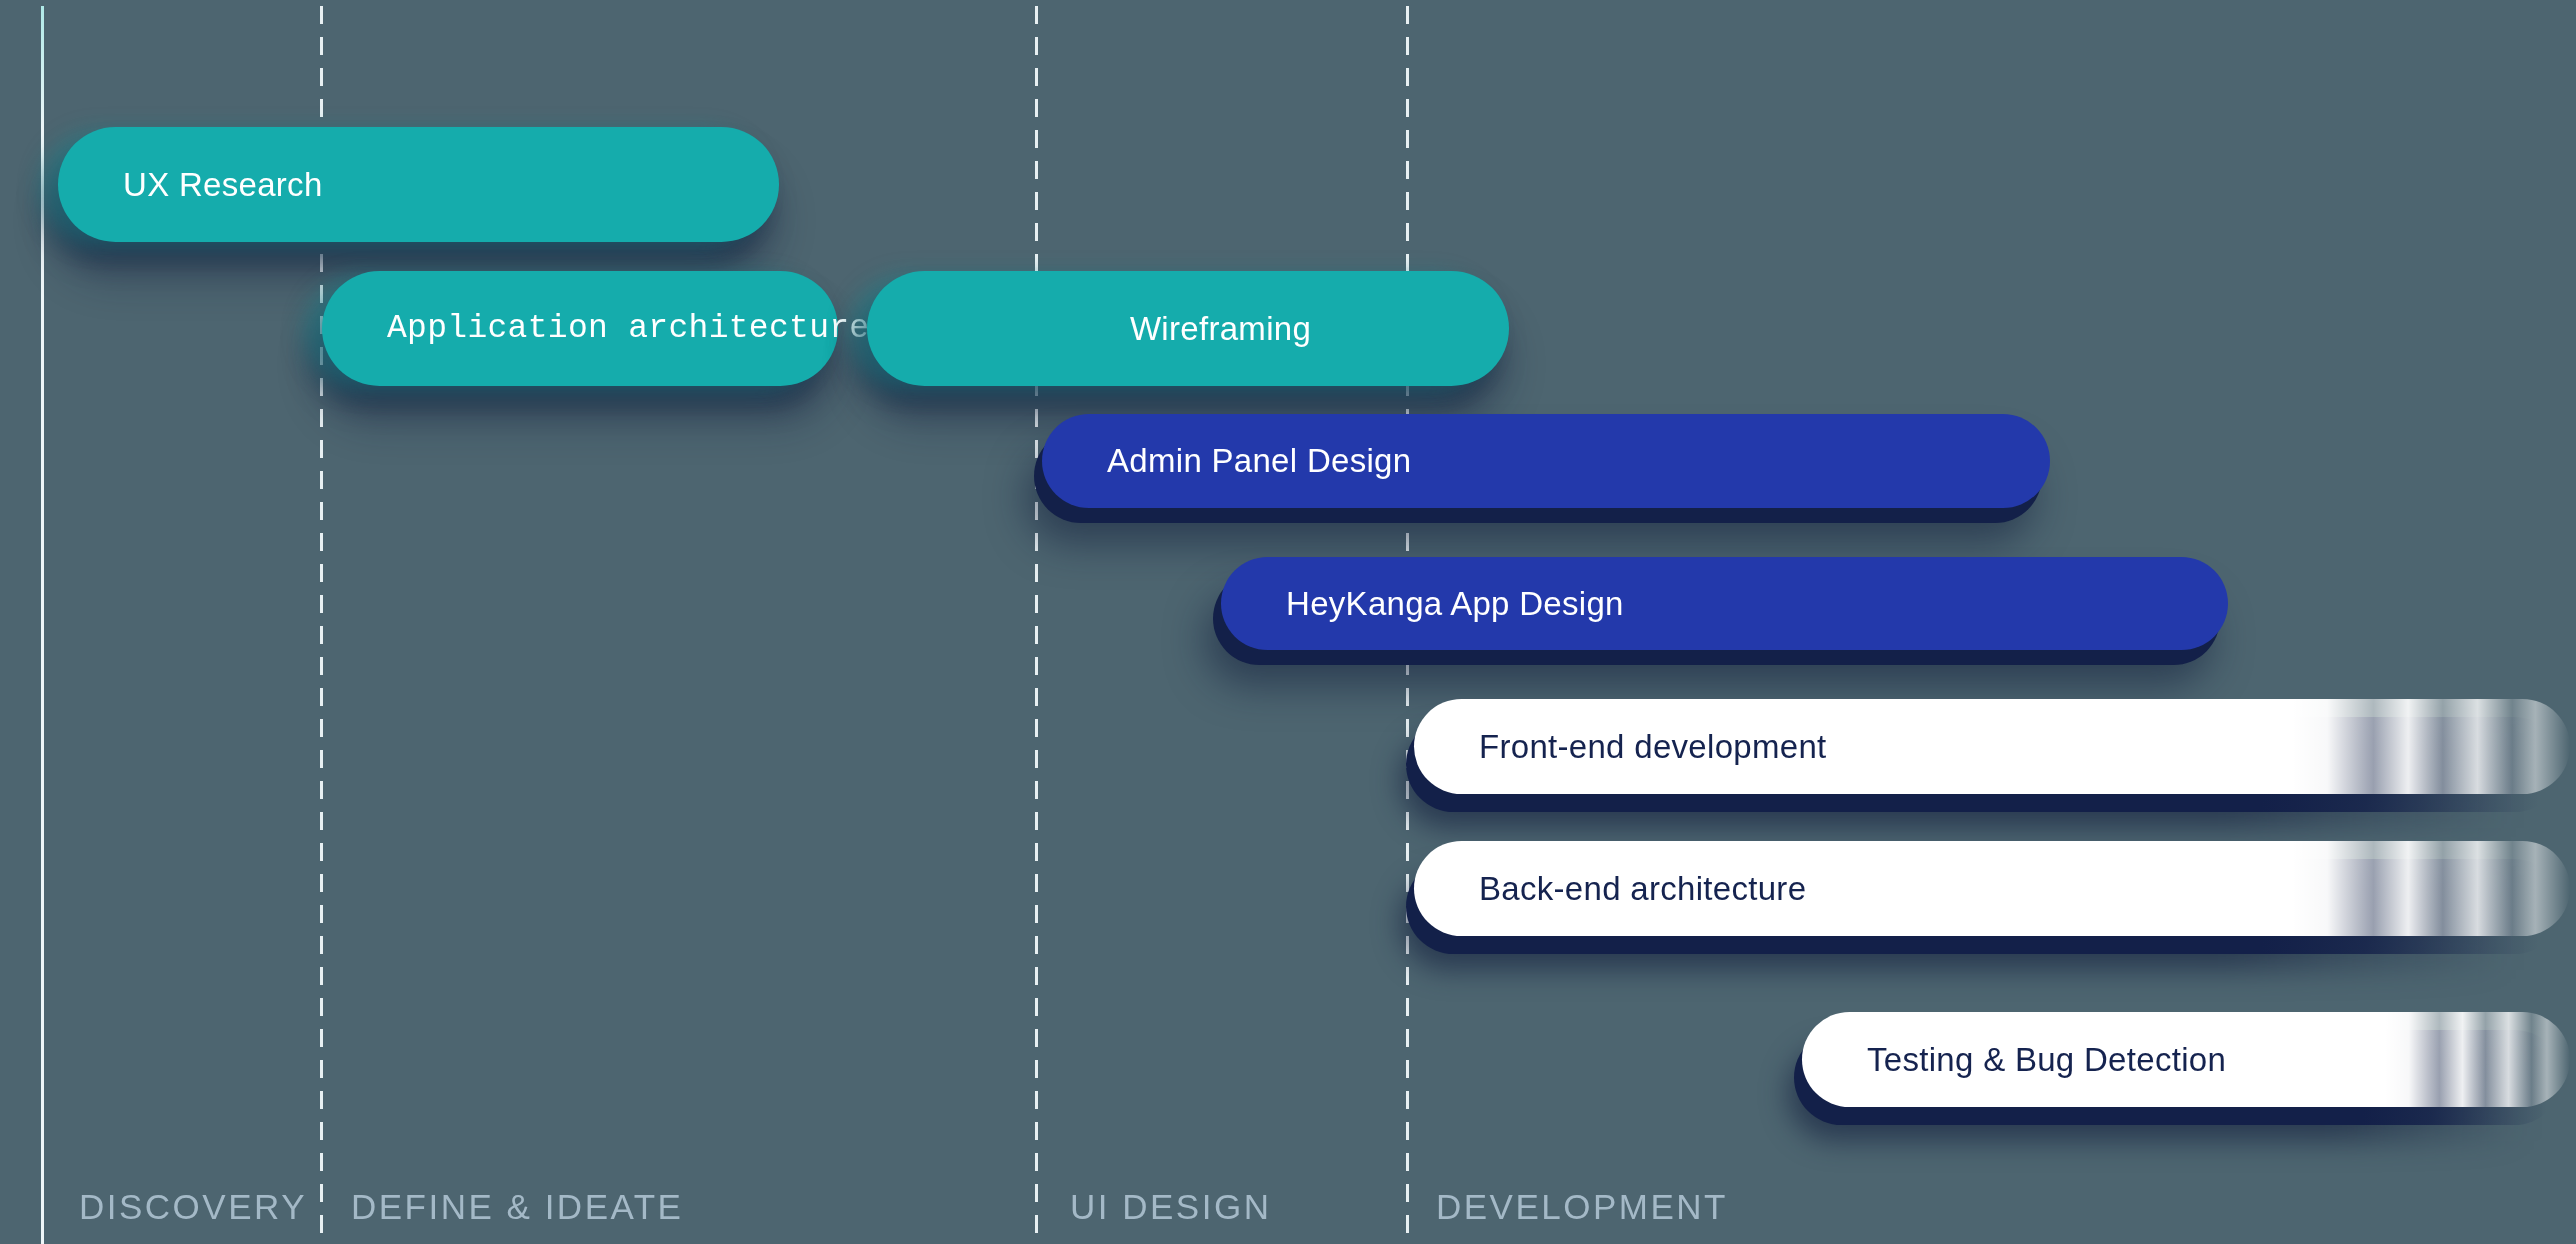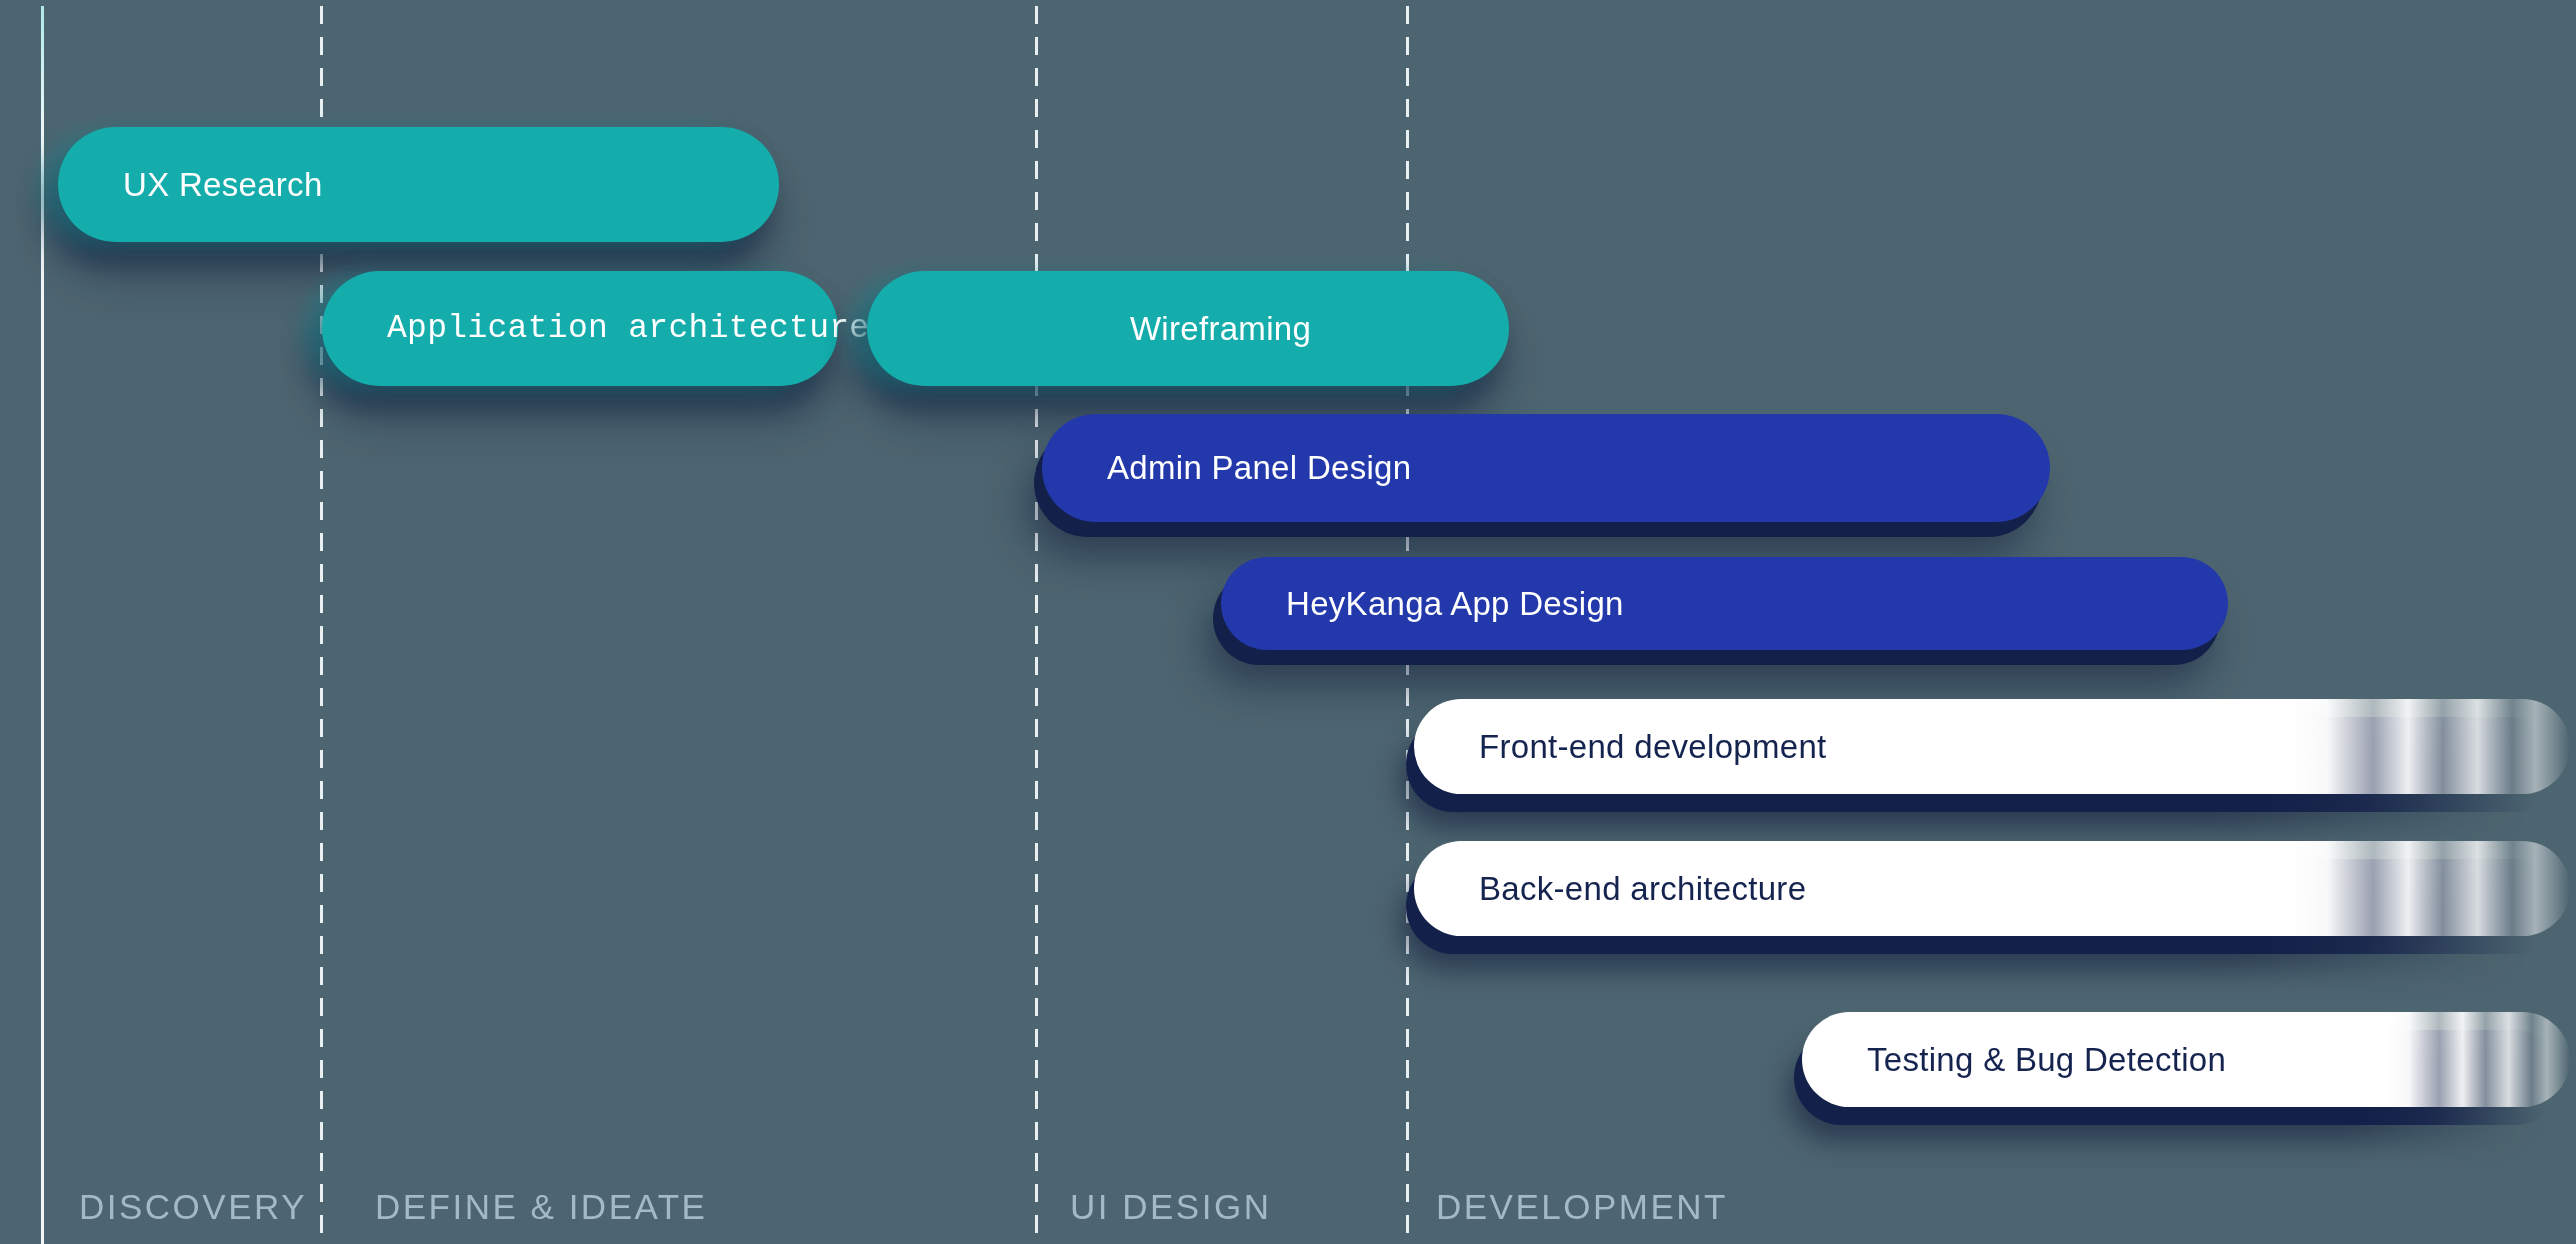--- a/index.html
+++ b/index.html
@@ -94,21 +94,21 @@
   <div id="bars-layer">
       <div class="bar teal" style="left: 58px; top: 127px; width: 721px; height: 115px;">
         <span>UX Research</span>
       </div>
       <div class="bar teal" style="left: 322px; top: 271px; width: 516px; height: 115px; font-family: Liberation Mono, monospace;">
         <span>Application architecture</span>
       </div>
       <div class="bar teal" style="left: 867px; top: 271px; width: 642px; height: 115px; justify-content: center;">
         <span>Wireframing</span>
       </div>
-      <div class="bar blue" style="left: 1042px; top: 414px; width: 1008px; height: 108px;">
+      <div class="bar blue" style="left: 1042px; top: 414px; width: 1008px; height: 94px;">
         <span>Admin Panel Design</span>
       </div>
       <div class="bar blue" style="left: 1221px; top: 557px; width: 1007px; height: 93px;">
         <span>HeyKanga App Design</span>
       </div>
       <div class="bar white" style="left: 1414px; top: 699px; width: 1156px; height: 95px;">
         <div class="layer soft"></div>
         <div class="layer hard"></div>
         <div class="layer face">
           <span>Front-end development</span>
@@ -124,18 +124,18 @@
       <div class="bar white" style="left: 1802px; top: 1012px; width: 768px; height: 95px;">
         <div class="layer soft"></div>
         <div class="layer hard"></div>
         <div class="layer face">
           <span>Testing &amp; Bug Detection</span>
         </div>
       </div>
     </div>
   <div id="labels-layer">
       <div class="phase-label" style="left: 79px;">DISCOVERY</div>
-      <div class="phase-label" style="left: 351px; margin-left: 24px;">DEFINE &amp; IDEATE</div>
+      <div class="phase-label" style="left: 351px;">DEFINE &amp; IDEATE</div>
       <div class="phase-label" style="left: 1070px;">UI DESIGN</div>
       <div class="phase-label" style="left: 1436px;">DEVELOPMENT</div>
     </div>
 </div>
 
 
 </body></html>

